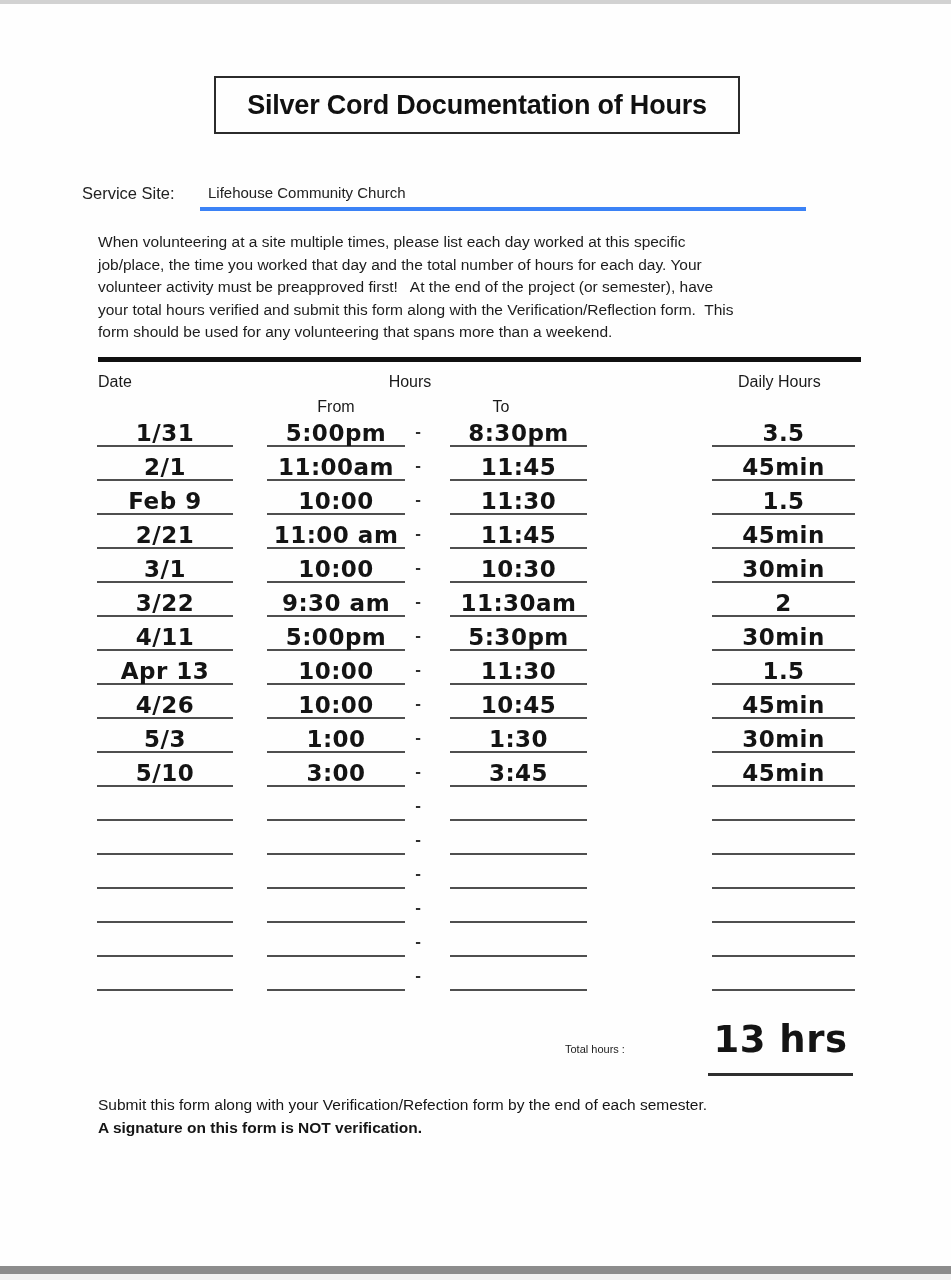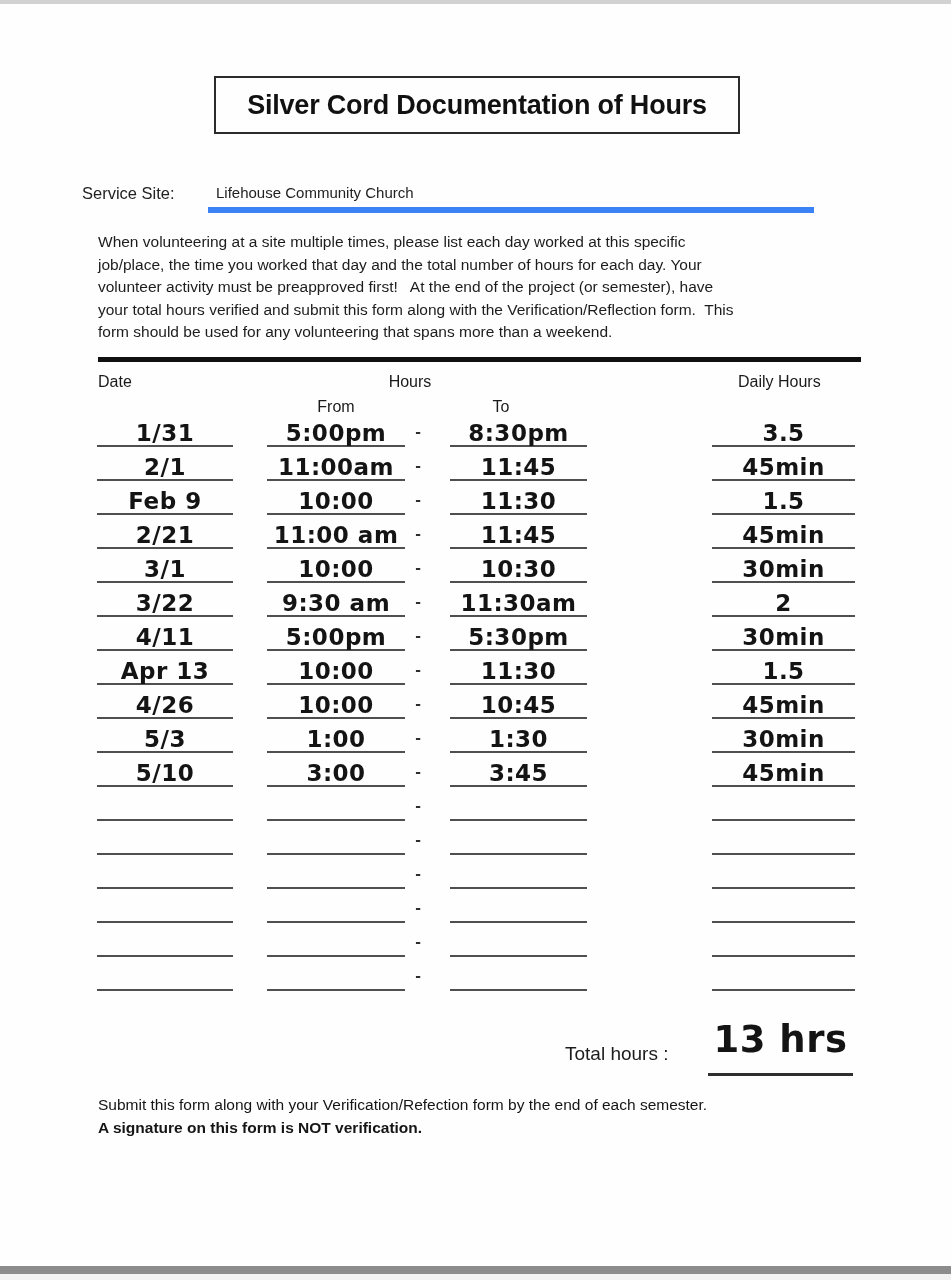--- a/index.html
+++ b/index.html
@@ -7,22 +7,22 @@
         font-family:"Liberation Sans",sans-serif;color:#1f1f1f;text-decoration:underline;}
   .top-bar{position:absolute;left:0;top:0;width:951px;height:4px;background:#d2d2d2;}
   .bottom-bar{position:absolute;left:0;top:1266px;width:951px;height:8px;background:#8c8c8c;}
   .bottom-strip{position:absolute;left:0;top:1274px;width:951px;height:6px;background:#f2f2f2;}
 
   .title-box{position:absolute;left:214px;top:76px;width:522px;height:54px;
              border:2px solid #2b2b2b;display:flex;align-items:center;justify-content:center;}
   .title-box h1{margin:0;font-size:27px;font-weight:bold;letter-spacing:-0.2px;color:#111;}
 
   .ss-label{position:absolute;left:82px;top:184px;font-size:16.5px;color:#222;}
-  .ss-line{position:absolute;left:208px;top:183px;width:606px;height:24px;
-           border-bottom:6px solid #3b82f6;}
+  .ss-line{position:absolute;left:200px;top:183px;width:606px;height:24px;
+           border-bottom:4px solid #3b82f6;}
   .ss-value{position:absolute;left:8px;top:1px;font-size:15px;color:#222;}
 
   .instructions{position:absolute;left:98px;top:231px;width:760px;}
   .instructions div{font-size:15.5px;line-height:22.6px;white-space:pre;color:#1c1c1c;}
 
   .thick-rule{position:absolute;left:98px;top:357px;width:763px;height:5px;background:#101010;}
 
   .col-head{position:absolute;font-size:16px;color:#1a1a1a;}
   .head-date{left:98px;top:373px;}
   .head-time{left:355px;top:373px;width:110px;text-align:center;}
@@ -36,21 +36,21 @@
         display:flex;align-items:flex-end;justify-content:center;overflow:visible;}
   .cell-date{left:97px;width:136px;}
   .cell-from{left:267px;width:138px;}
   .cell-to{left:450px;width:137px;}
   .cell-hours{left:712px;width:143px;}
   .sep{position:absolute;left:406px;width:24px;top:9px;text-align:center;
        font-size:17px;font-weight:bold;color:#2e2e2e;}
   .hw{font-family:"DejaVu Sans",sans-serif;font-weight:600;font-size:23px;
       line-height:0.95;color:#141414;letter-spacing:0.5px;white-space:nowrap;}
 
-  .total-label{position:absolute;left:565px;top:1043px;font-size:19px;color:#1c1c1c;}
+  .total-label{position:absolute;left:565px;top:1043px;font-size:11px;color:#1c1c1c;}
   .total-value{position:absolute;left:708px;top:1022px;width:145px;text-align:center;
                border-bottom:3px solid #2f2f2f;padding-bottom:16px;}
   .total-value .hw{font-size:37px;}
 
   .footer{position:absolute;left:98px;top:1093px;width:780px;}
   .footer div{font-size:15.5px;line-height:23px;color:#151515;}
   .footer .warn{font-weight:bold;}
 </style>
 </head>
 <body>

